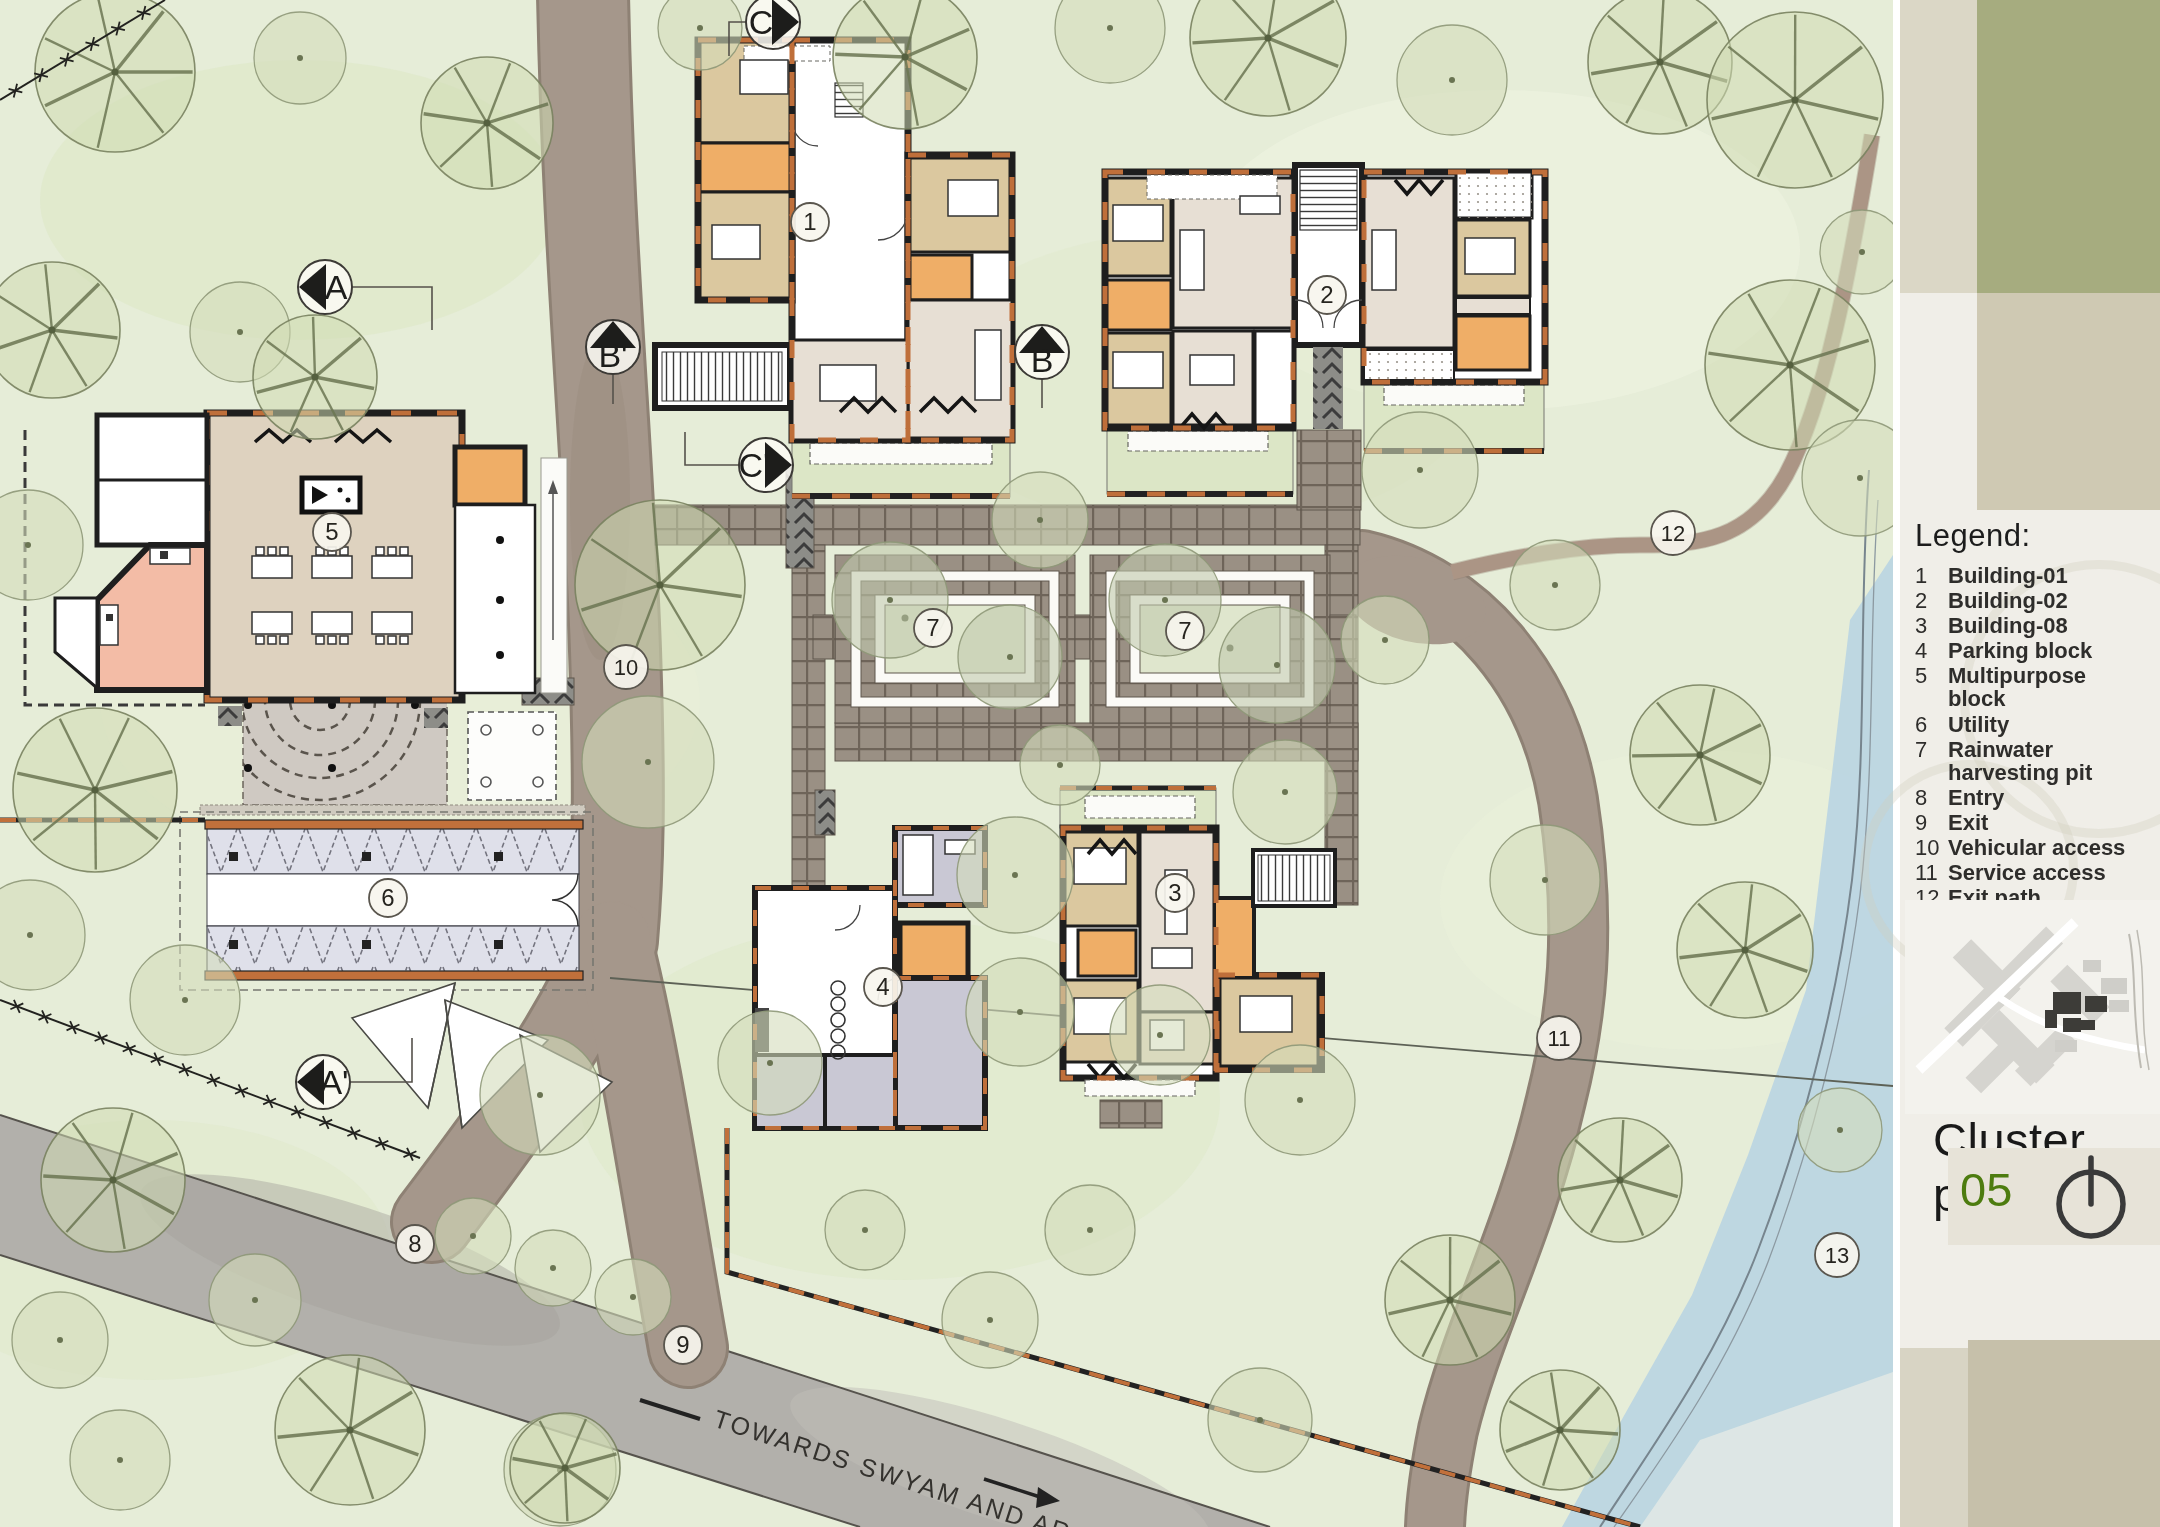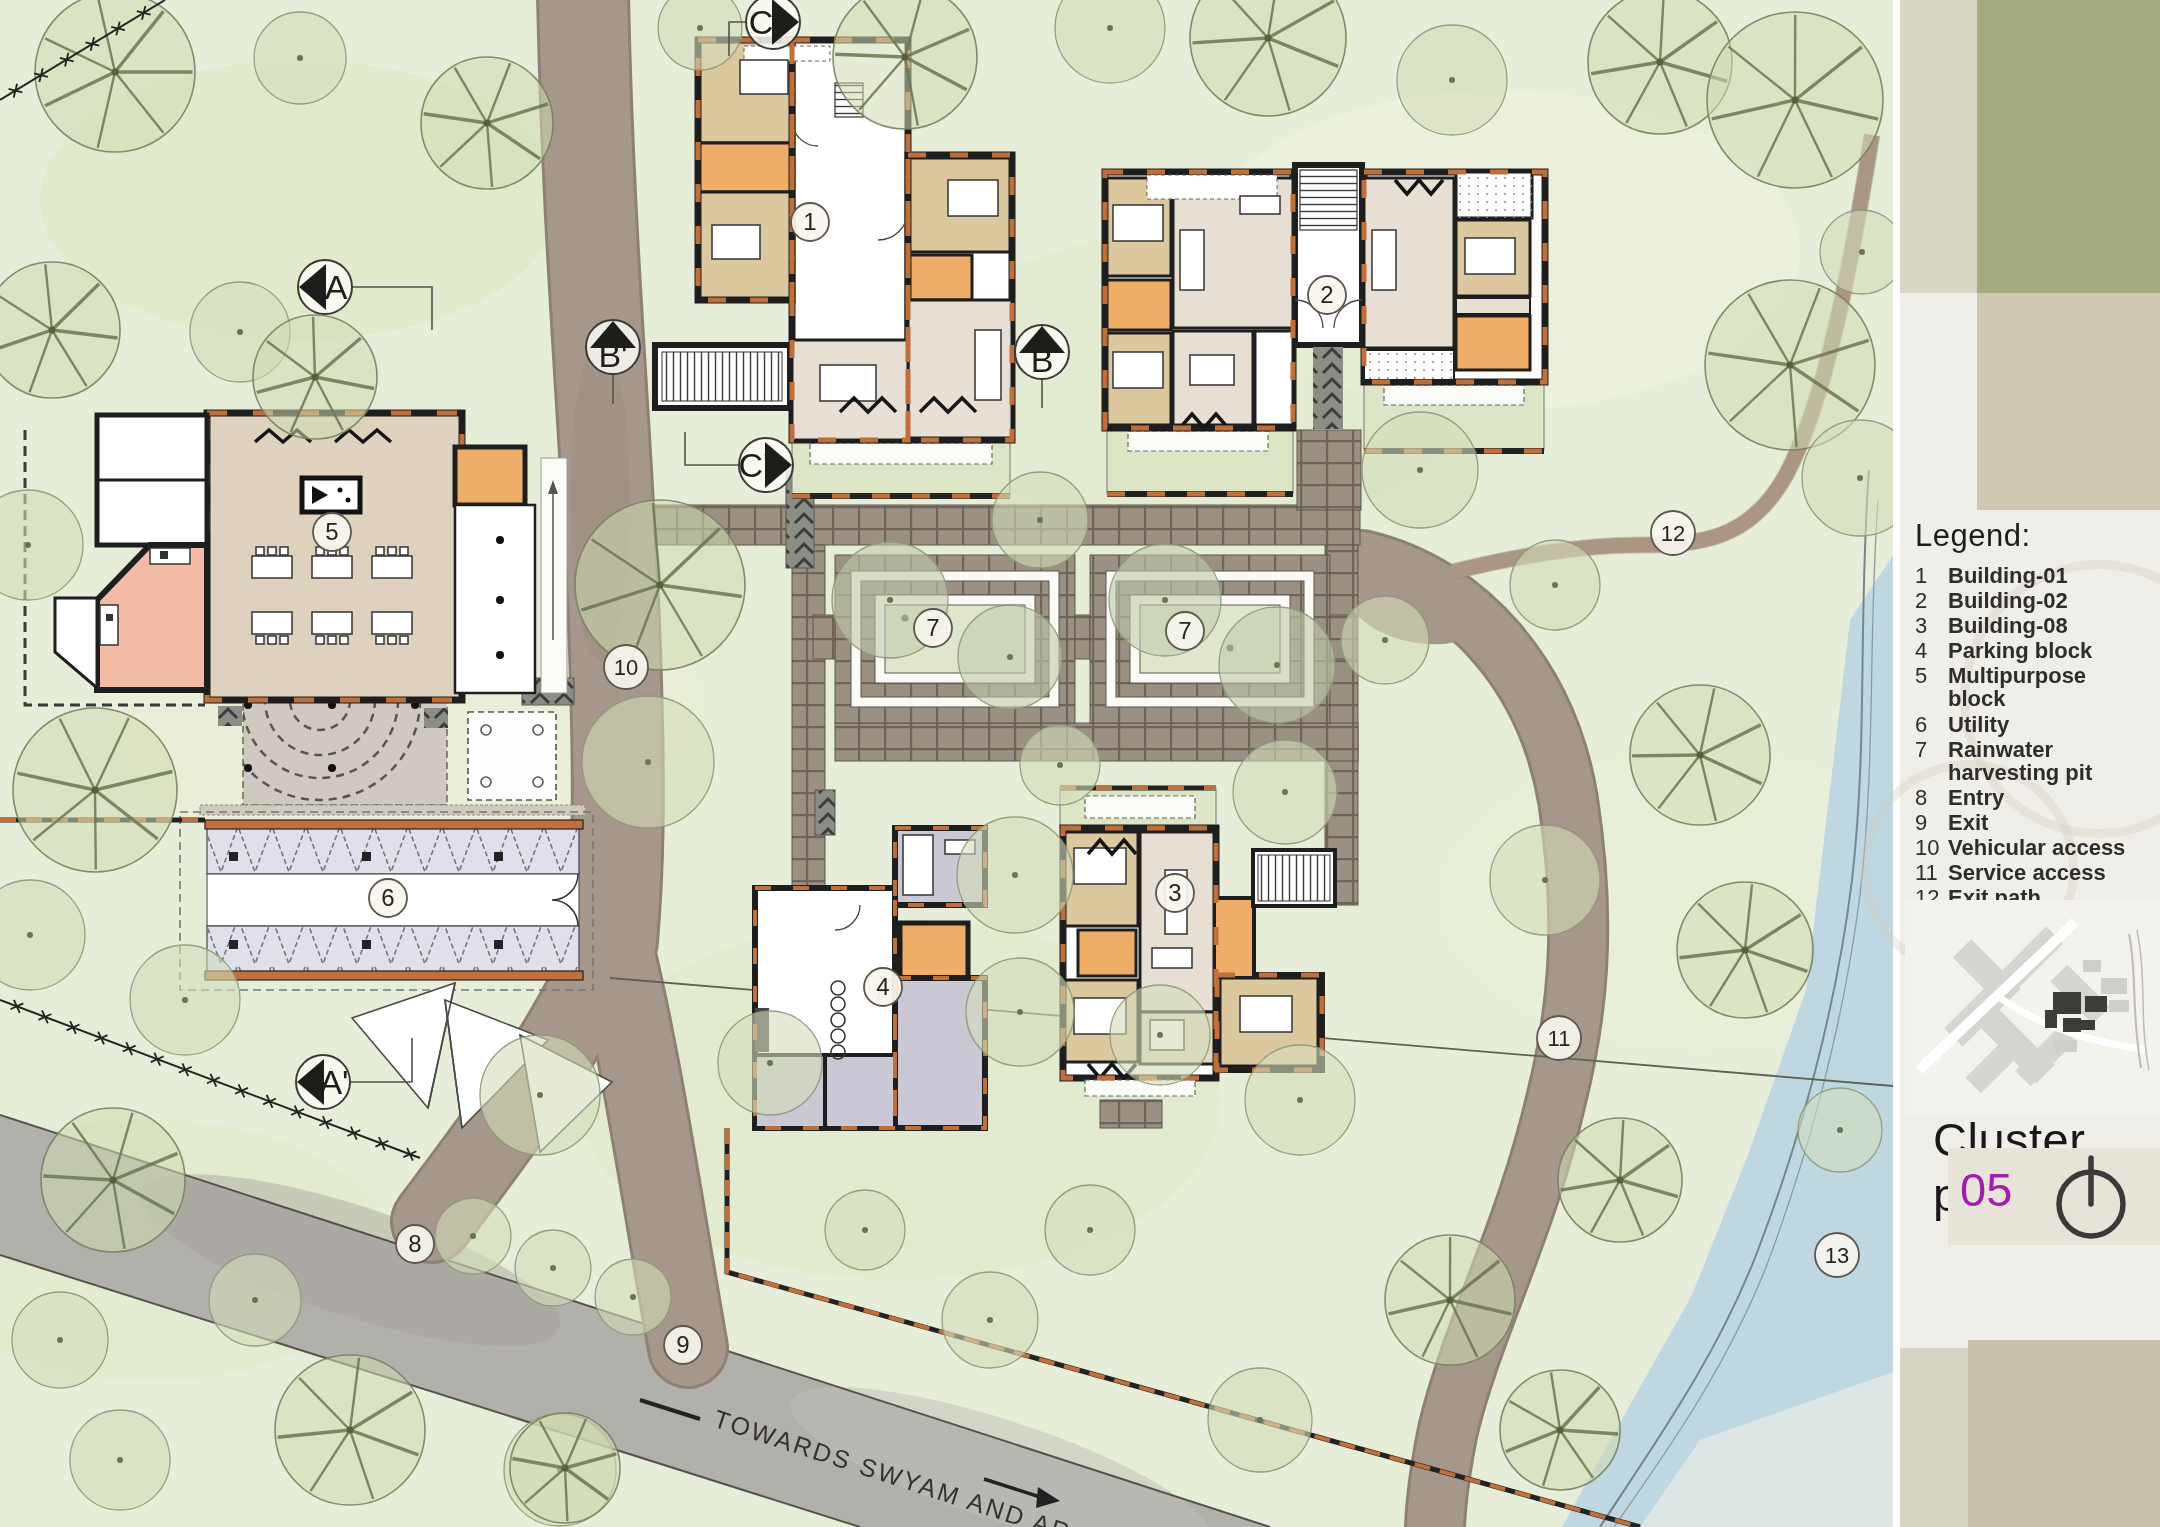--- a/index.html
+++ b/index.html
@@ -17,21 +17,21 @@
   .sb-bottan{left:68px;top:1340px;width:192px;height:187px;background:#c6c0aa;}
   .swirl{position:absolute;border:9px solid rgba(210,205,190,.35);border-radius:50%;}
   .legend{position:absolute;left:15px;top:518px;width:232px;color:#2e2d2b;}
   .legend h2{margin:0 0 10px 0;font-size:31px;font-weight:400;color:#1c1c1c;letter-spacing:.5px;}
   .lg-row{font-size:22px;line-height:1.05;margin:2px 0;display:flex;}
   .lg-num{min-width:33px;flex:0 0 33px;}
   .lg-label{width:190px;font-weight:bold;}
   .inset{position:absolute;left:5px;top:900px;width:255px;height:214px;background:#f3f2ed;}
   .sheet-title{position:absolute;left:33px;top:1112px;font-size:47px;color:#191919;letter-spacing:.5px;}
   .numblock{position:absolute;left:48px;top:1148px;width:212px;height:97px;background:#e7e3d8;}
-  .sheet-num{position:absolute;left:12px;top:14px;font-size:47px;color:#a21caf;}
+  .sheet-num{position:absolute;left:12px;top:14px;font-size:47px;color:#4d7c0f;}
   .north{position:absolute;right:28px;top:4px;}
 </style>
 </head>
 <body>
 
 <div class="stage">
 
 <svg id="plan" width="2160" height="1527" viewBox="0 0 2160 1527">
   <defs>
     <pattern id="pav" width="26" height="22" patternUnits="userSpaceOnUse">

